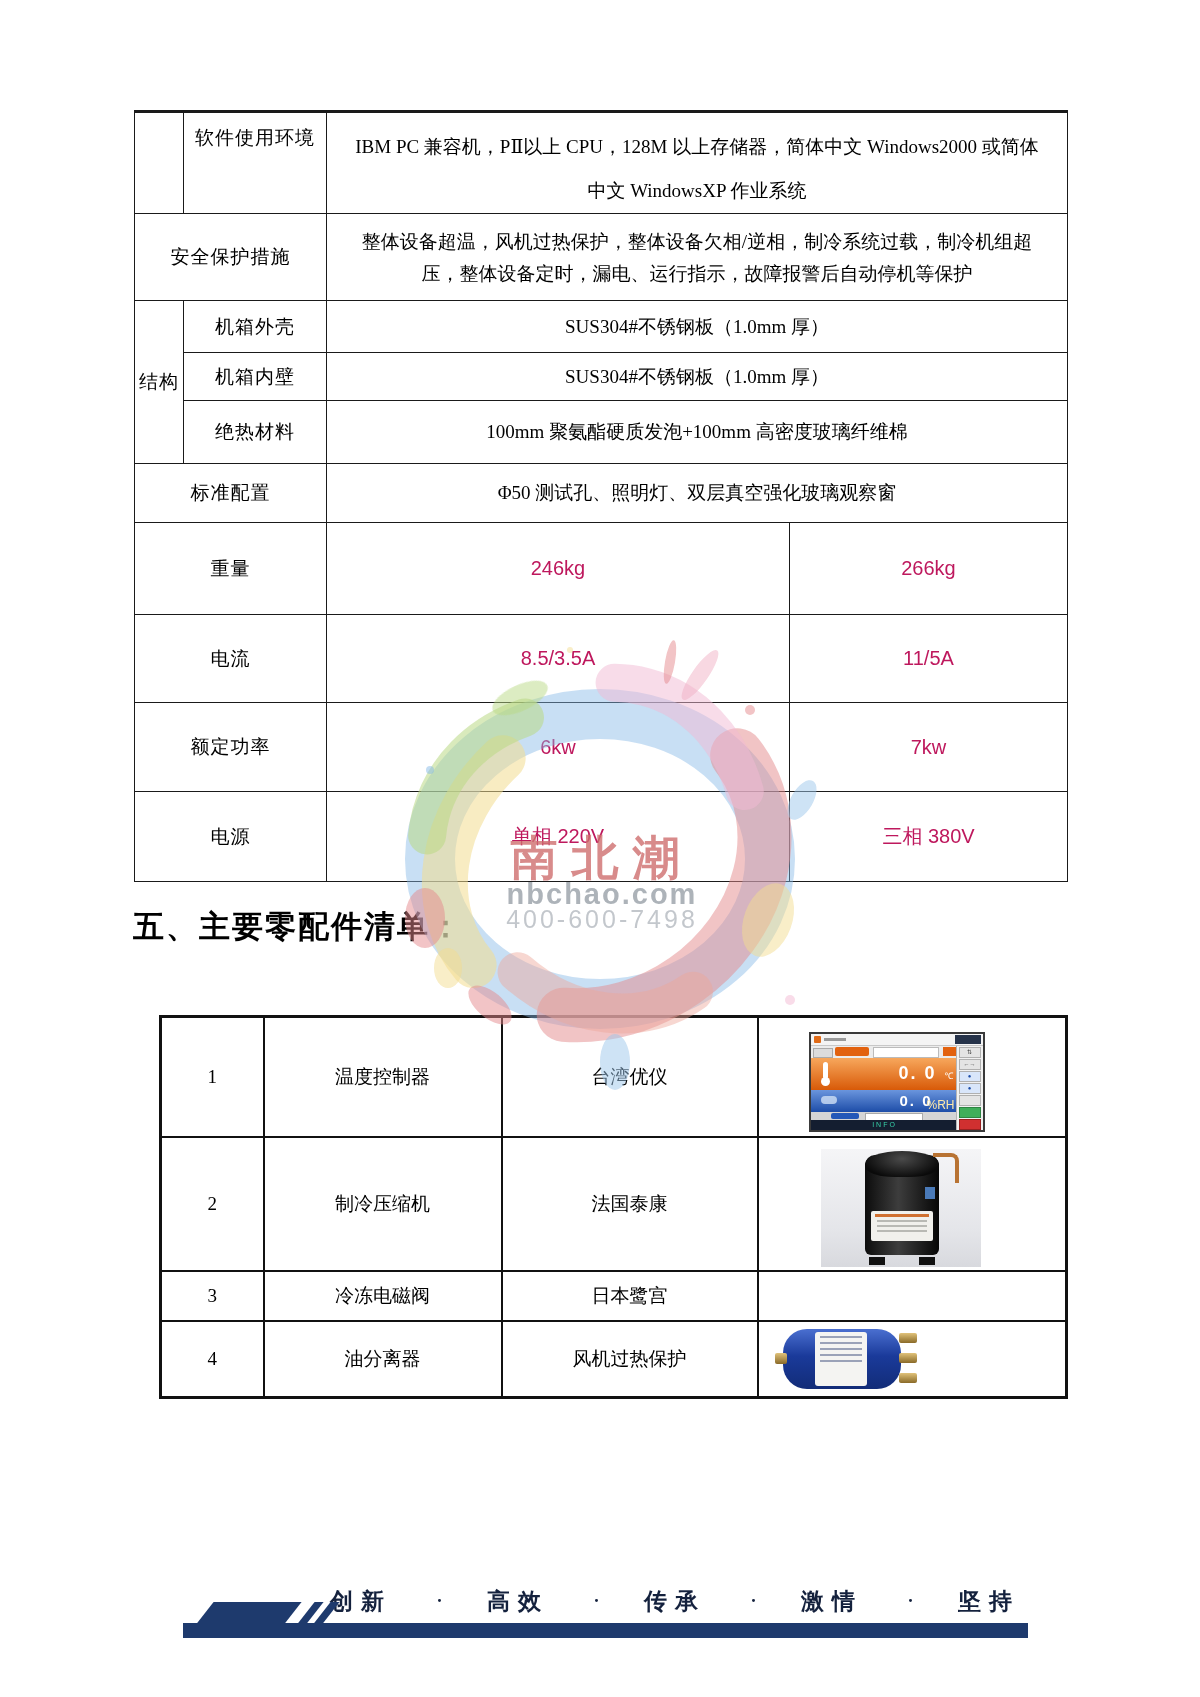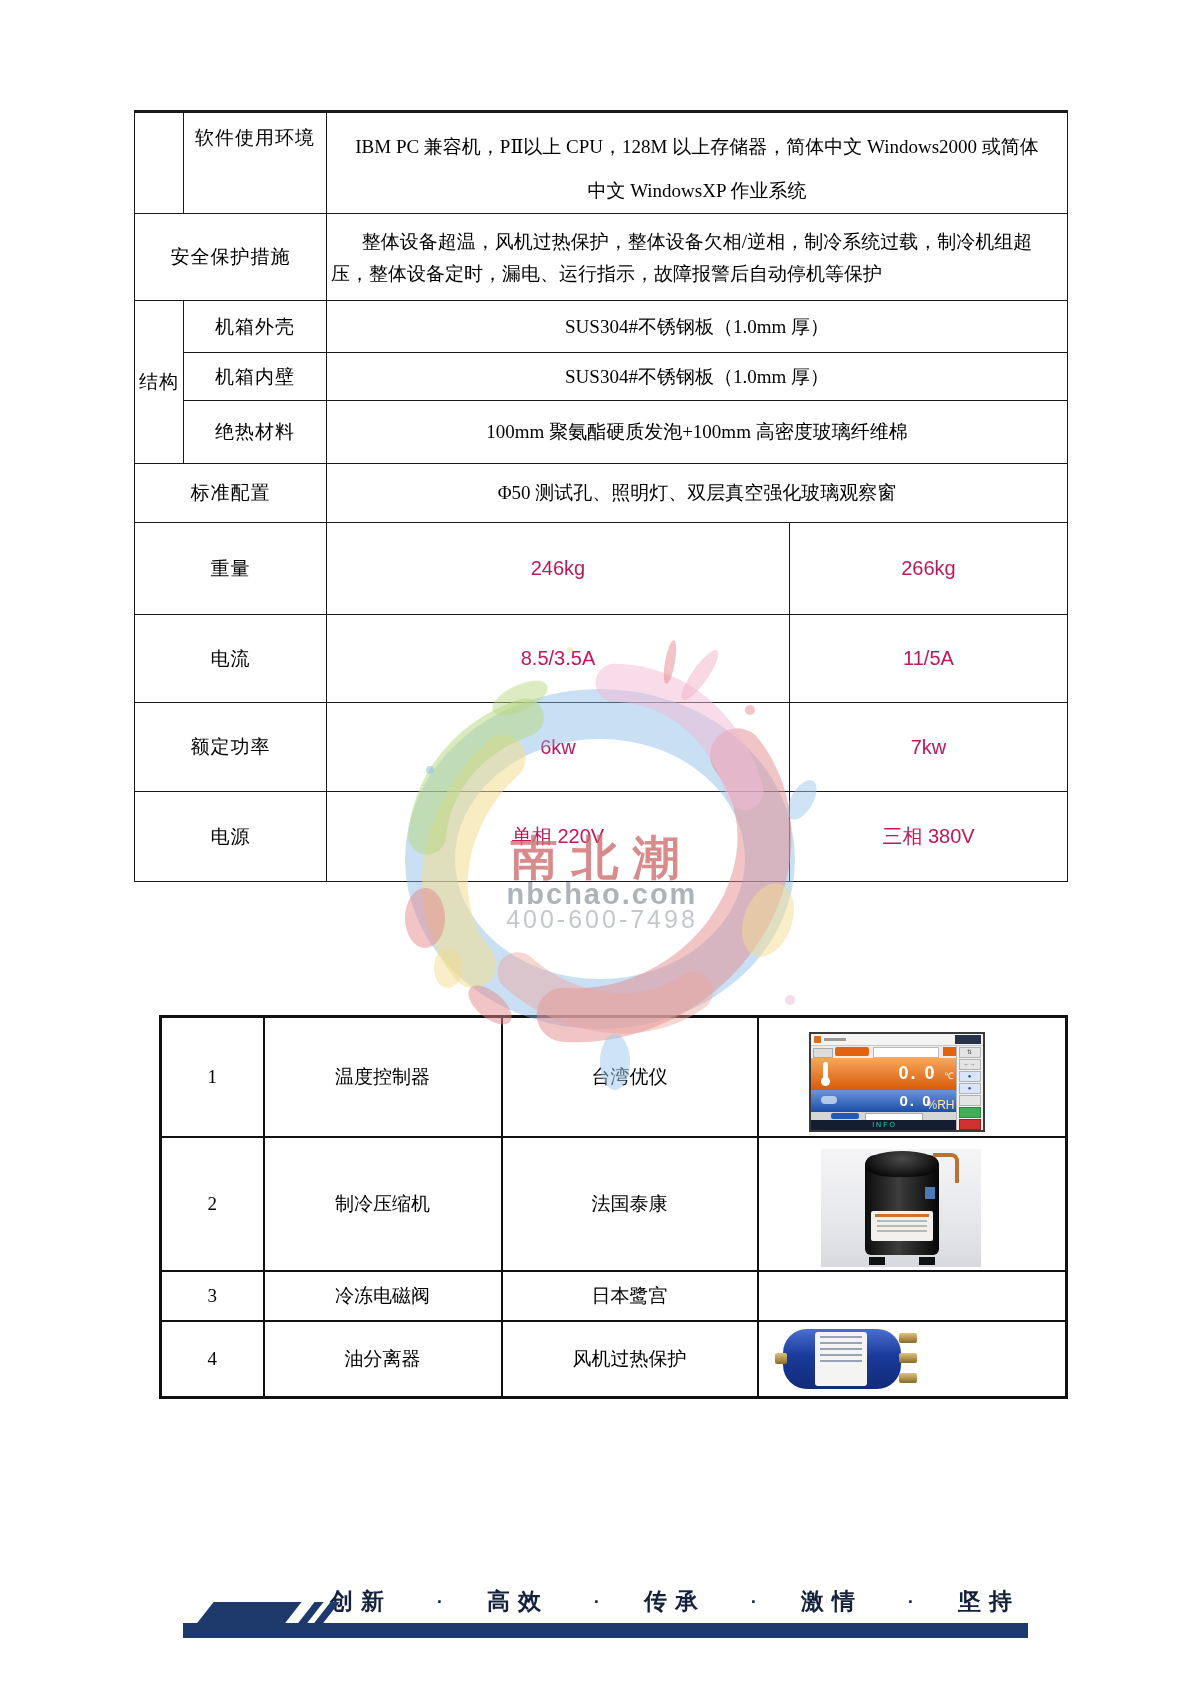--- a/index.html
+++ b/index.html
@@ -14,21 +14,21 @@
     position:absolute; left:134px; top:110px; width:933px;
     border-collapse:collapse; table-layout:fixed;
     border:1.5px solid #1a1a1a; border-top:3px solid #1a1a1a;
     font-size:19px; z-index:10;
   }
   table.t1 td { border:1.5px solid #1a1a1a; padding:0 4px; text-align:center; vertical-align:middle; }
   table.t1 .lab { letter-spacing:1px; }
   table.t1 .top-align { vertical-align:top; padding-top:12px; }
   .env-content { text-align:left; padding:8px 2px 0 4px; line-height:44px; }
   .safety-content { text-align:left; padding:19px 2px 0 8px; line-height:32px; }
-  .safety-content .l2 { text-align:left; }
+  .safety-content .l2 { text-align:center; }
   .val { font-family:"Liberation Sans","DejaVu Sans",sans-serif; font-size:20px; color:#be185d; }
 
   
   .heading {
     position:absolute; left:133px; top:906px; margin:0; z-index:10;
     font-family:"Liberation Sans","DejaVu Sans",sans-serif;
     font-size:31px; font-weight:bold; letter-spacing:2px; color:#000;
   }
 
   
@@ -96,21 +96,21 @@
   .sep .fit { position:absolute; width:18px; height:10px; background:linear-gradient(180deg,#e0c27a,#8a6a28); border-radius:2px; right:8px; }
   .sep .f1 { top:8px; } .sep .f2 { top:28px; } .sep .f3 { top:48px; }
   .sep .lfit { position:absolute; left:-2px; top:28px; width:12px; height:11px; background:linear-gradient(180deg,#e0c27a,#8a6a28); border-radius:2px; }
 
   
   .wm { position:absolute; left:370px; top:620px; width:470px; height:470px; z-index:30; pointer-events:none; }
 
   
   .f-text { position:absolute; left:330px; top:1586px; width:690px; z-index:10;
     display:flex; justify-content:space-between; align-items:center;
-    font-family:Liberation Mono, monospace;
+    font-family:Liberation Serif, serif;
     font-size:23px; font-weight:bold; color:#14213d;text-align:center; }
   .f-text .w { letter-spacing:8px; }
   .f-text .d { font-size:18px; }
   .f-par { position:absolute; left:205px; top:1602px; width:88px; height:22px; background:#1e3a6d; transform:skewX(-38deg); z-index:10; }
   .f-sl1 { position:absolute; left:306px; top:1602px; width:9px; height:22px; background:#1e3a6d; transform:skewX(-38deg); z-index:10; }
   .f-sl2 { position:absolute; left:322px; top:1602px; width:9px; height:22px; background:#1e3a6d; transform:skewX(-38deg); z-index:10; }
   .f-bar { position:absolute; left:183px; top:1623px; width:845px; height:15px; background:#1e3a6d; z-index:9; }
 </style>
 </head>
 <body>
@@ -173,20 +173,21 @@
       <td class="val">7kw</td>
     </tr>
     <tr style="height:90px">
       <td colspan="2" class="lab">电源</td>
       <td class="val">单相 220V</td>
       <td class="val">三相 380V</td>
     </tr>
   </tbody>
     </table>
 
+  <h2 class="heading">五、主要零配件清单：</h2>
 
   <table class="t2">
     <colgroup>
         <col style="width:103px">
         <col style="width:238px">
         <col style="width:256px">
         <col style="width:309px">
       </colgroup>
     <tbody>
     <tr style="height:120px">

